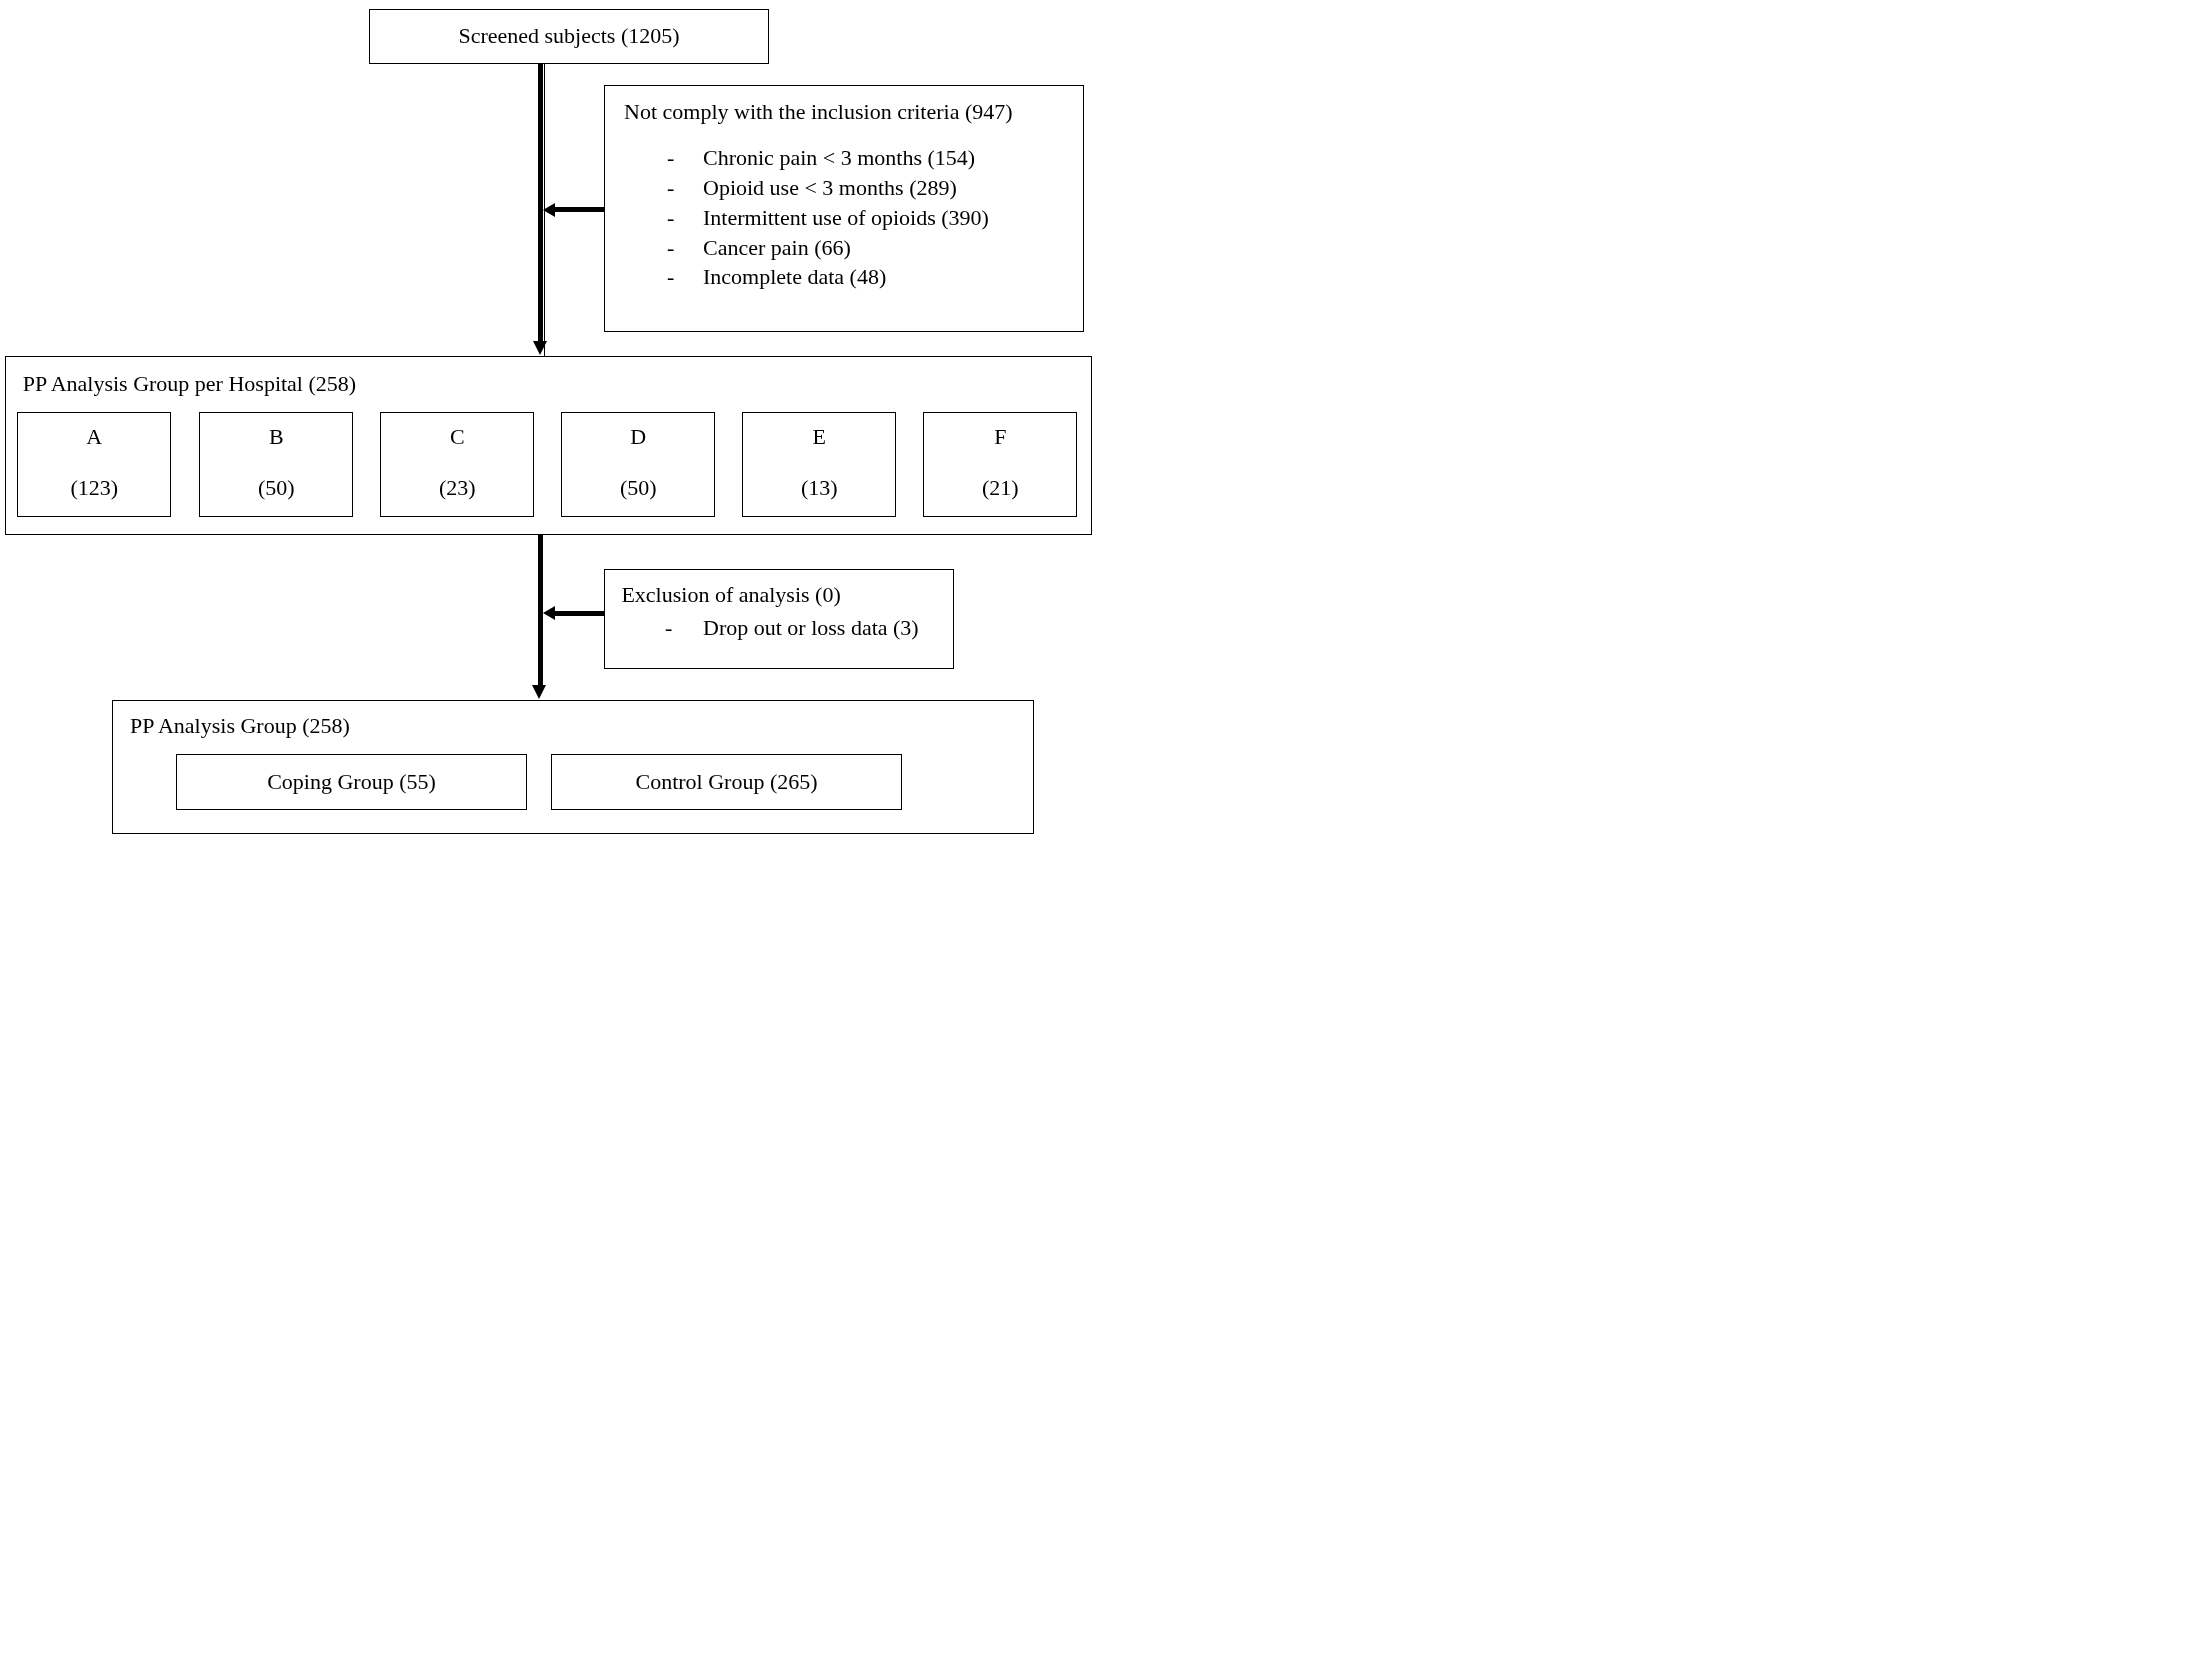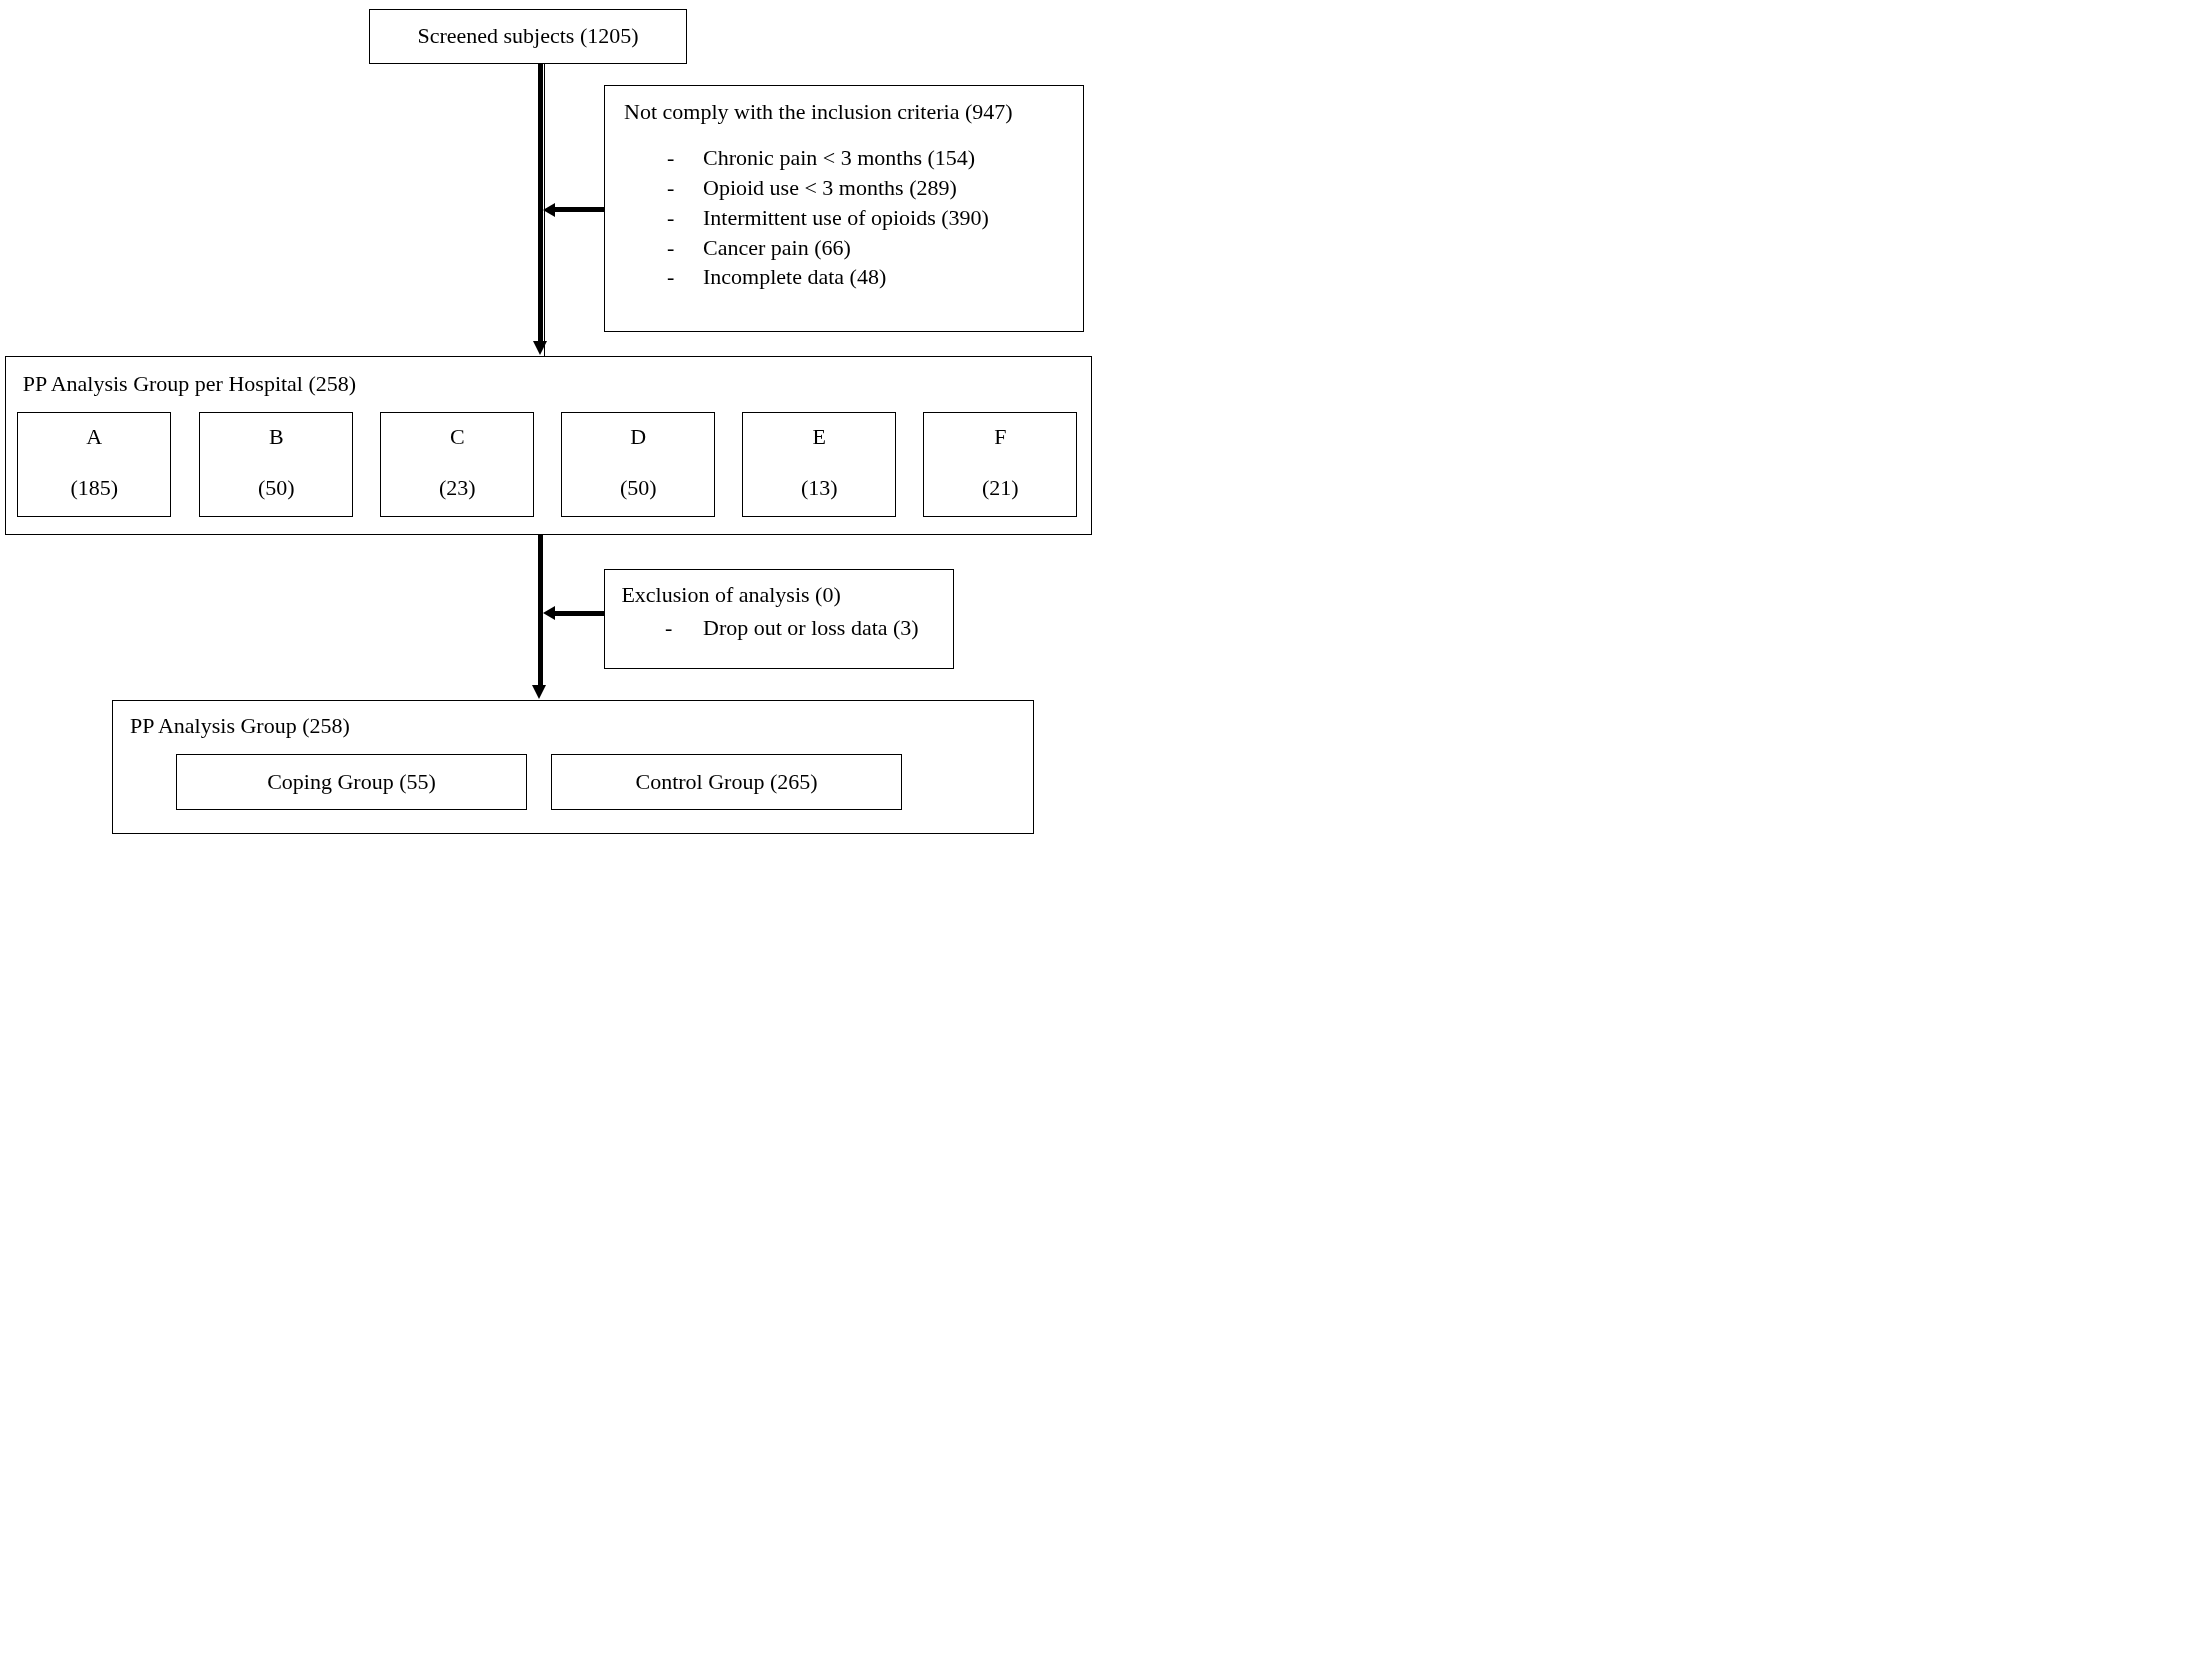--- a/index.html
+++ b/index.html
@@ -25,21 +25,21 @@
     border-top:7px solid transparent;border-bottom:7px solid transparent;
     border-right:12.3px solid #000;}
   .item .dash{position:absolute;}
   .item .itxt{position:absolute;}
 </style>
 </head>
 <body>
 
 <div class="canvas">
 
-  <div class="box ctr" style="left:369px;top:8.8px;width:318px;height:55px;text-align:right;">
+  <div class="box ctr" style="left:369px;top:8.8px;width:400px;height:55px;text-align:right;">
     <span class="txt">Screened subjects (1205)</span>
   </div>
 
   <div class="line" style="left:544px;top:64px;width:1.2px;height:292px;"></div>
   <div class="line" style="left:538px;top:64px;width:4.7px;height:278px;"></div>
   <div class="head-down" style="left:533px;top:341px;"></div>
 
   <div class="line" style="left:555px;top:207px;width:49px;height:4.7px;"></div>
   <div class="head-left" style="left:543px;top:203px;"></div>
 
@@ -66,21 +66,21 @@
       <span class="dash txt" style="left:62px;top:178px;">-</span>
       <span class="itxt txt" style="left:98px;top:178px;">Incomplete data (48)</span>
     </div>
   </div>
 
   <div class="box" style="left:5.3px;top:356px;width:1087px;height:179px;">
     <div class="abs txt" style="left:16.4px;top:13.5px;text-align:center;">PP Analysis Group per Hospital (258)</div>
 
     <div class="box" style="left:11px;top:55px;width:154px;height:105px;">
       <div class="abs txt" style="left:0;top:10.6px;width:100%;text-align:center;">A</div>
-      <div class="abs txt" style="left:0;top:62px;width:100%;text-align:center;">(185)</div>
+      <div class="abs txt" style="left:0;top:62px;width:100%;text-align:center;">(123)</div>
     </div>
     <div class="box" style="left:193px;top:55px;width:154px;height:105px;">
       <div class="abs txt" style="left:0;top:10.6px;width:100%;text-align:center;">B</div>
       <div class="abs txt" style="left:0;top:62px;width:100%;text-align:center;">(50)</div>
     </div>
     <div class="box" style="left:374px;top:55px;width:154px;height:105px;">
       <div class="abs txt" style="left:0;top:10.6px;width:100%;text-align:center;">C</div>
       <div class="abs txt" style="left:0;top:62px;width:100%;text-align:center;">(23)</div>
     </div>
     <div class="box" style="left:555px;top:55px;width:154px;height:105px;">

